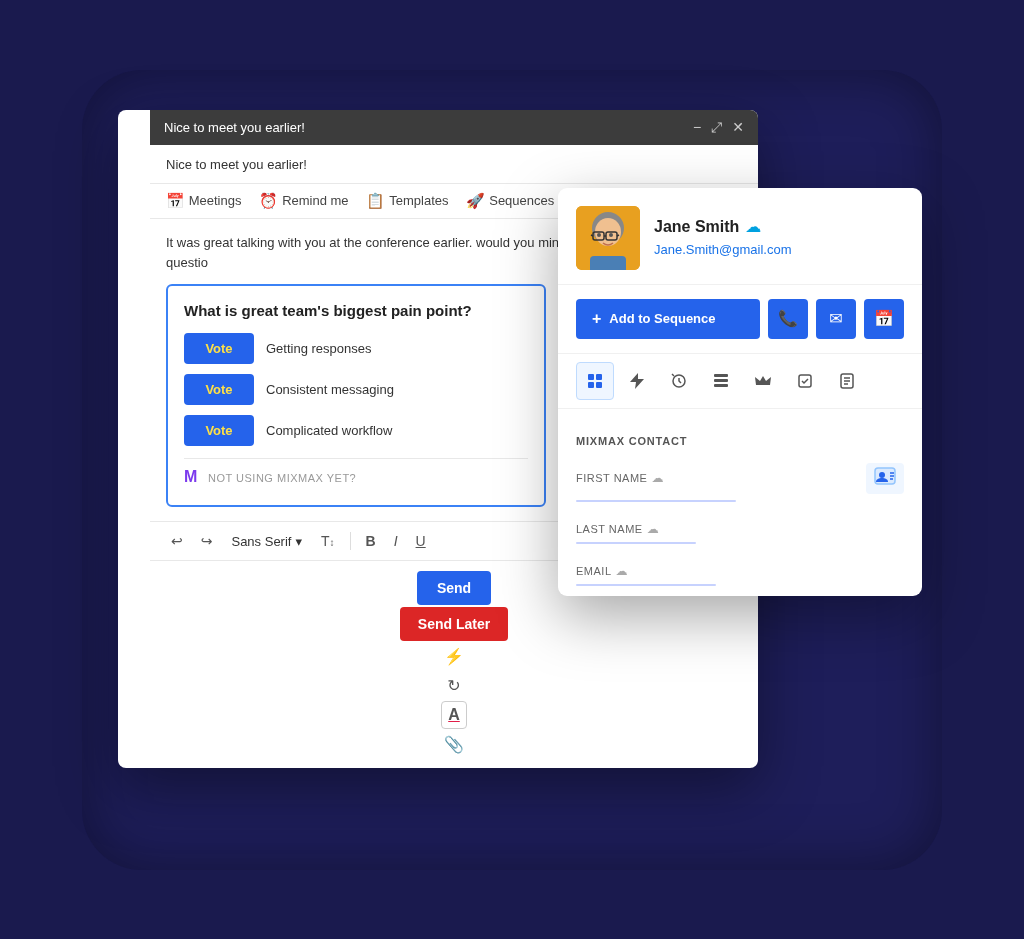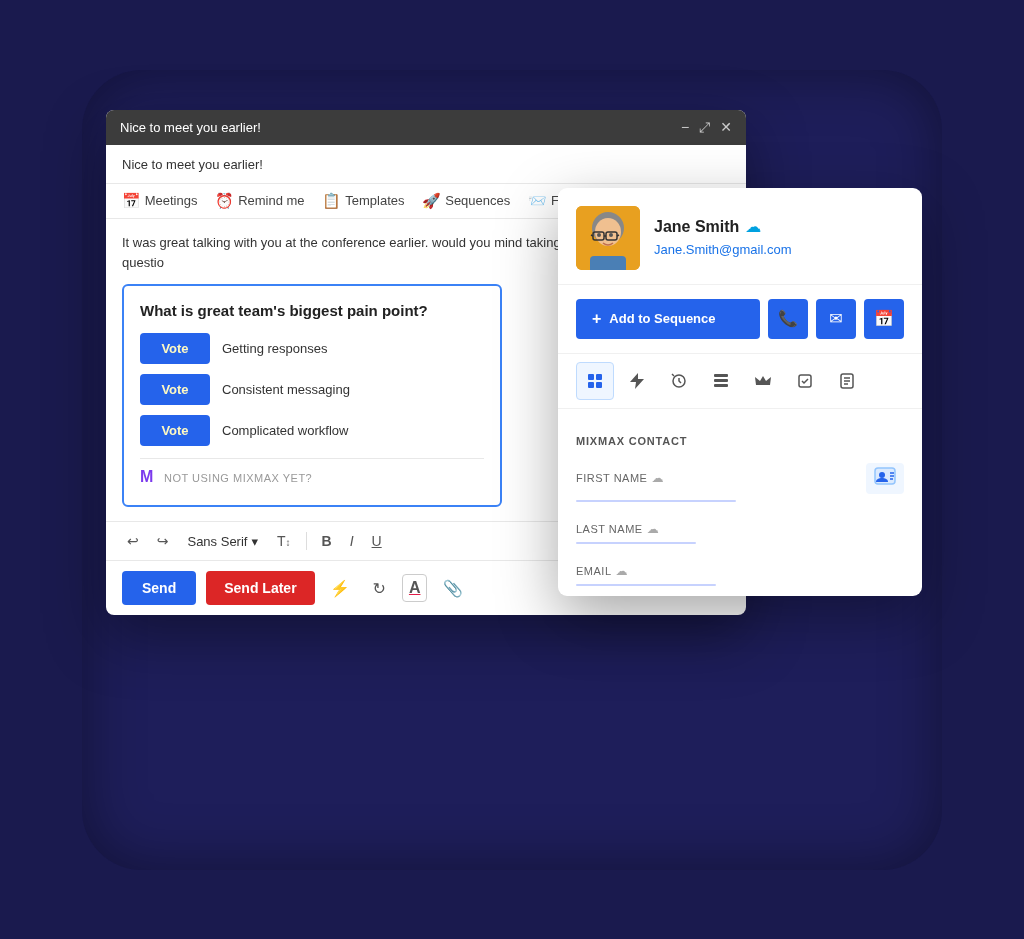--- a/index.html
+++ b/index.html
@@ -31,27 +31,28 @@
     .scene {
       position: relative;
       width: 820px;
       height: 780px;
     }
 
     
     .email-window {
       position: absolute;
       top: 30px;
-      left: 4px;
+      left: 16px;
       width: 640px;
       background: #fff;
       border-radius: 8px;
       box-shadow: 0 20px 60px rgba(0,0,0,0.4);
       overflow: hidden;
       z-index: 2;
+      padding-left: 32px;
     }
 
     .window-titlebar {
       background: #3c3c3c;
       padding: 10px 14px;
       display: flex;
       align-items: center;
       justify-content: space-between;
     }
 
@@ -151,21 +152,21 @@
 
     .poll-option {
       display: flex;
       align-items: center;
       gap: 12px;
       margin-bottom: 10px;
     }
 
     .vote-btn {
       background: #2563eb;
-      color: #fef9c3;
+      color: #fde047;
       border: none;
       border-radius: 4px;
       padding: 8px 18px;
       font-size: 13px;
       font-weight: 600;
       cursor: pointer;
       min-width: 70px;
     }
 
     .poll-option-text {
@@ -231,21 +232,22 @@
       padding: 3px 6px;
       border-radius: 3px;
     }
 
     
     .send-toolbar {
       padding: 10px 16px;
       border-top: 1px solid #e8e8e8;
       display: flex;
       align-items: center;
-      gap: 10px;
+      gap: 2px;
+      flex-direction: column;
     }
 
     .send-btn {
       background: #2563eb;
       color: #fff;
       border: none;
       border-radius: 4px;
       padding: 9px 20px;
       font-size: 14px;
       font-weight: 600;

